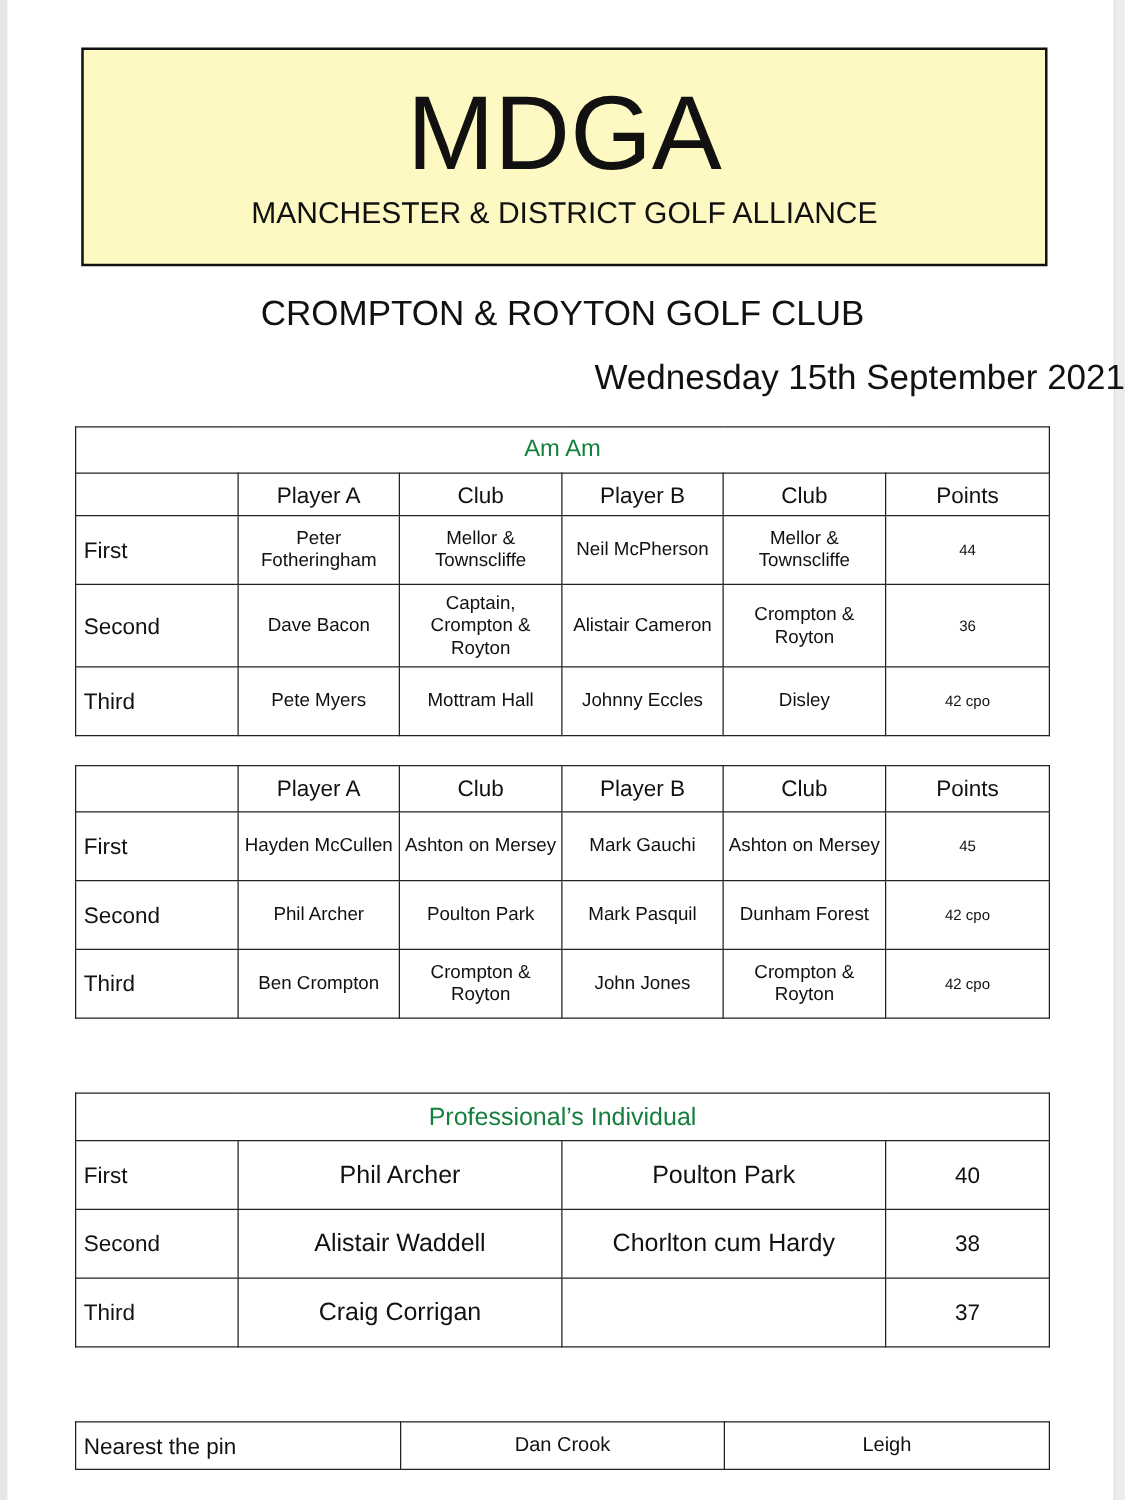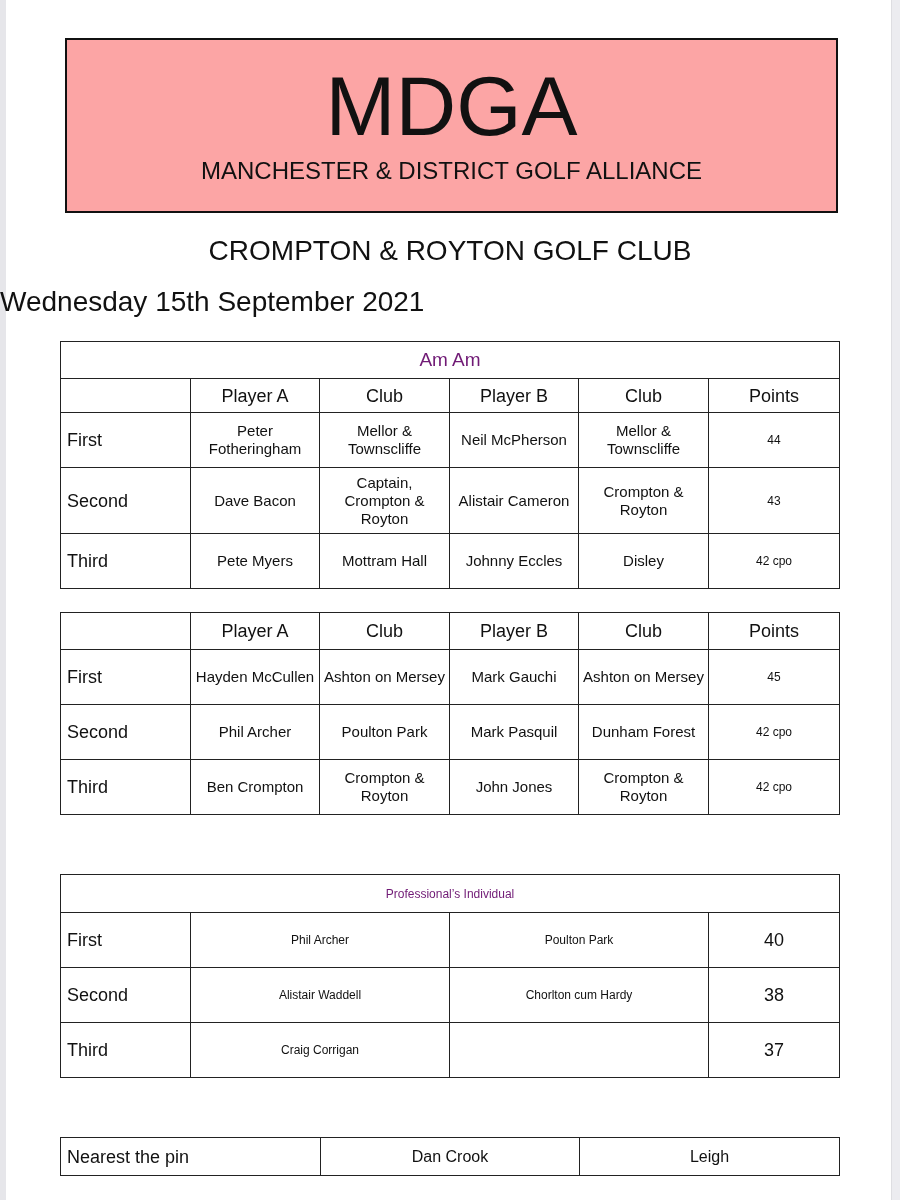--- a/index.html
+++ b/index.html
@@ -5,54 +5,54 @@
   html, body { margin: 0; padding: 0; }
   body {
     width: 900px; height: 1200px; background: #ffffff; position: relative; overflow: hidden;
     font-family: "Liberation Sans", sans-serif; color: #111;
   }
   .edge-left { position: absolute; left: 0; top: 0; width: 6px; height: 1200px; background: #e6e6ea; }
   .edge-right { position: absolute; right: 0; top: 0; width: 8px; height: 1200px; background: #ececf0; border-left: 1px solid #dedee2; }
 
   .header-box {
     position: absolute; left: 65px; top: 38px; width: 769px; height: 171px;
-    background: #fca5a5; border: 2.5px solid #111;
+    background: #fef9c3; border: 2.5px solid #111;
   }
   .header-title {
     position: absolute; left: 0; right: 0; top: 16px; text-align: center;
     font-size: 84px; line-height: 100px; letter-spacing: 0px;
   }
   .header-sub {
     position: absolute; left: 0; right: 0; top: 116px; text-align: center;
     font-size: 24px; line-height: 30px;
   }
   .venue {
     position: absolute; left: 0; right: 0; top: 233px; text-align: center; font-size: 28px; line-height: 36px;
   }
   .date {
-    position: absolute; left: 0; right: 0; top: 284px; text-align: left; font-size: 28px; line-height: 36px;
+    position: absolute; left: 0; right: 0; top: 284px; text-align: right; font-size: 28px; line-height: 36px;
   }
 
   table.results {
     position: absolute; border-collapse: collapse; table-layout: fixed;
   }
   table.results td {
     border: 1.5px solid #222; text-align: center; vertical-align: middle;
     font-size: 15px; line-height: 18px; padding: 0 4px; color: #111;
   }
   table.results td.rank { text-align: left; font-size: 18px; padding-left: 6px; }
   table.results td.hdr { font-size: 18px; }
   table.results td.pts { font-size: 12px; }
-  table.results td.title-cell { color: #701a75; font-size: 19px; margin-top: 20px; }
+  table.results td.title-cell { color: #15803d; font-size: 19px; margin-top: 20px; }
 
   #amam { left: 60px; top: 341px; width: 779px; }
   #proam { left: 60px; top: 612px; width: 779px; }
   #proind { left: 60px; top: 874px; width: 779px; }
   #ntp { left: 60px; top: 1137px; width: 779px; }
-  #proind td { font-size: 12px; }
+  #proind td { font-size: 20px; }
   #proind td.rank, #proind td.hdr, #proind td.pts { font-size: 18px; }
   #ntp td { font-size: 16px; }
   #ntp td.rank { font-size: 18px; margin-left: 44px; }
 </style>
 </head>
 <body>
 
 <div class="edge-left"></div>
 <div class="edge-right"></div>
 
@@ -92,21 +92,21 @@
     <td>Neil McPherson</td>
     <td>Mellor &amp; Townscliffe</td>
     <td class="pts">44</td>
   </tr>
   <tr style="height:66px">
     <td class="rank">Second</td>
     <td>Dave Bacon</td>
     <td>Captain, Crompton &amp; Royton</td>
     <td>Alistair Cameron</td>
     <td>Crompton &amp; Royton</td>
-    <td class="pts">43</td>
+    <td class="pts">36</td>
   </tr>
   <tr style="height:55px">
     <td class="rank">Third</td>
     <td>Pete Myers</td>
     <td>Mottram Hall</td>
     <td>Johnny Eccles</td>
     <td>Disley</td>
     <td class="pts">42 cpo</td>
   </tr>
 </tbody>

